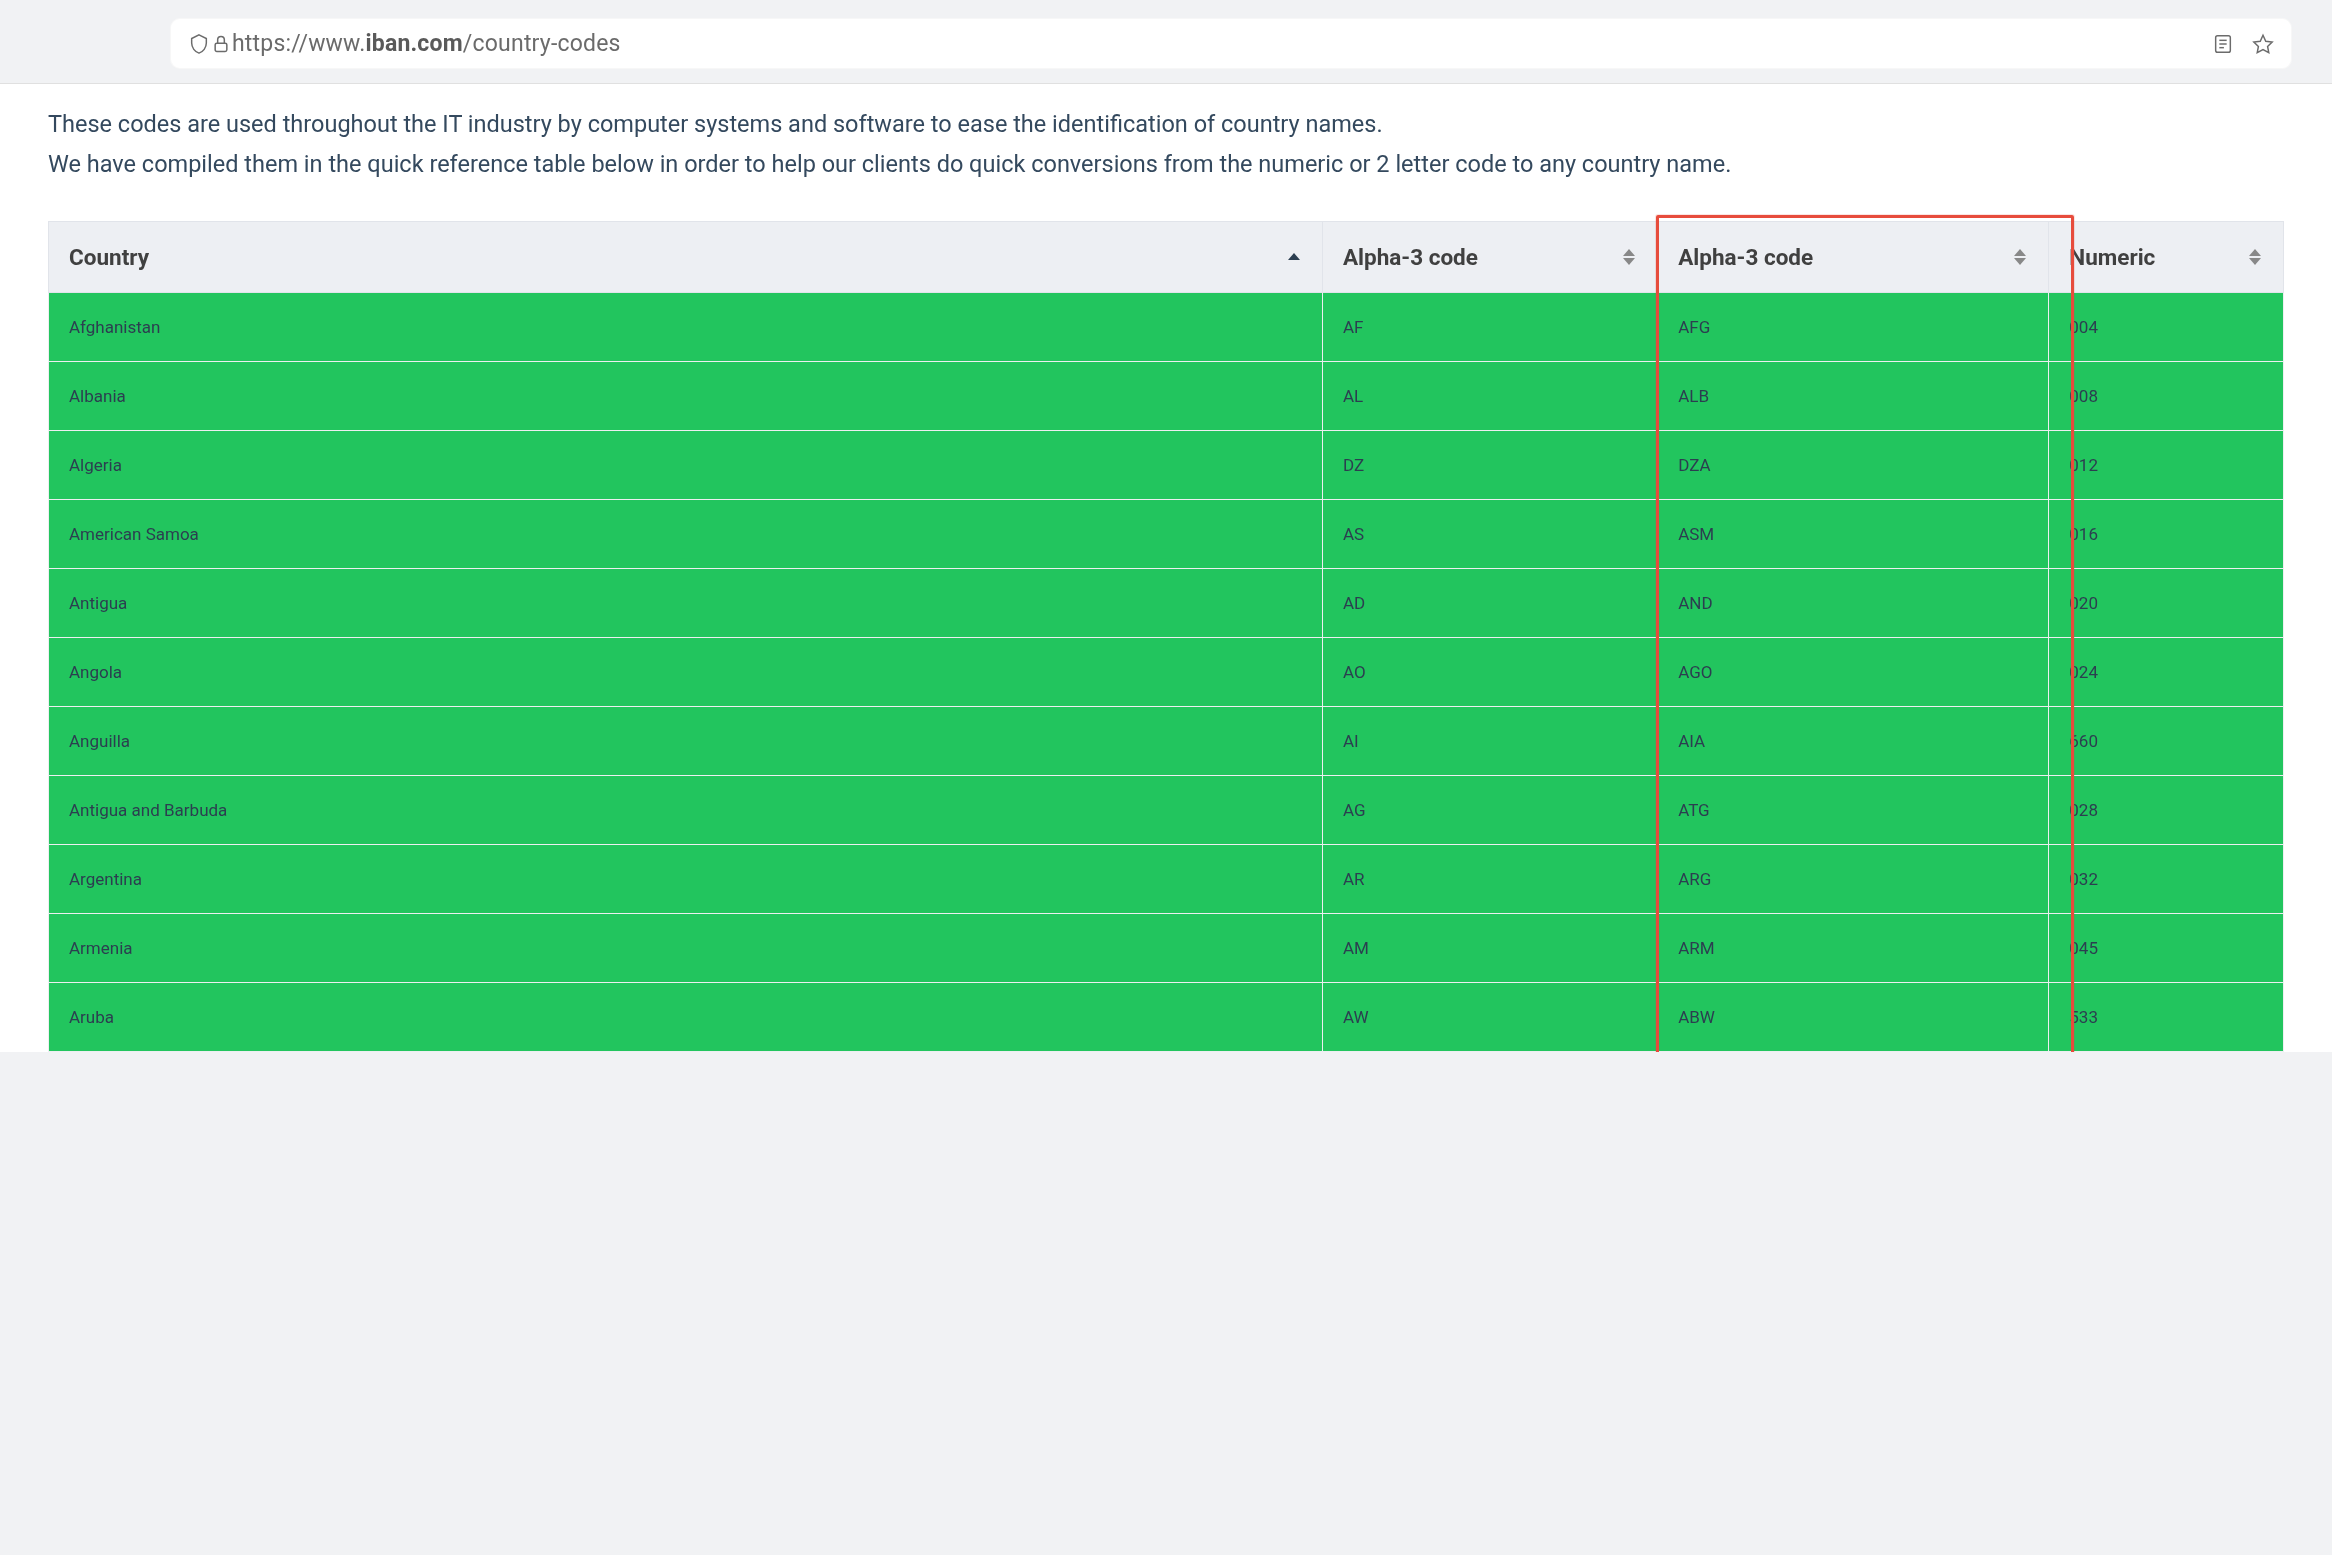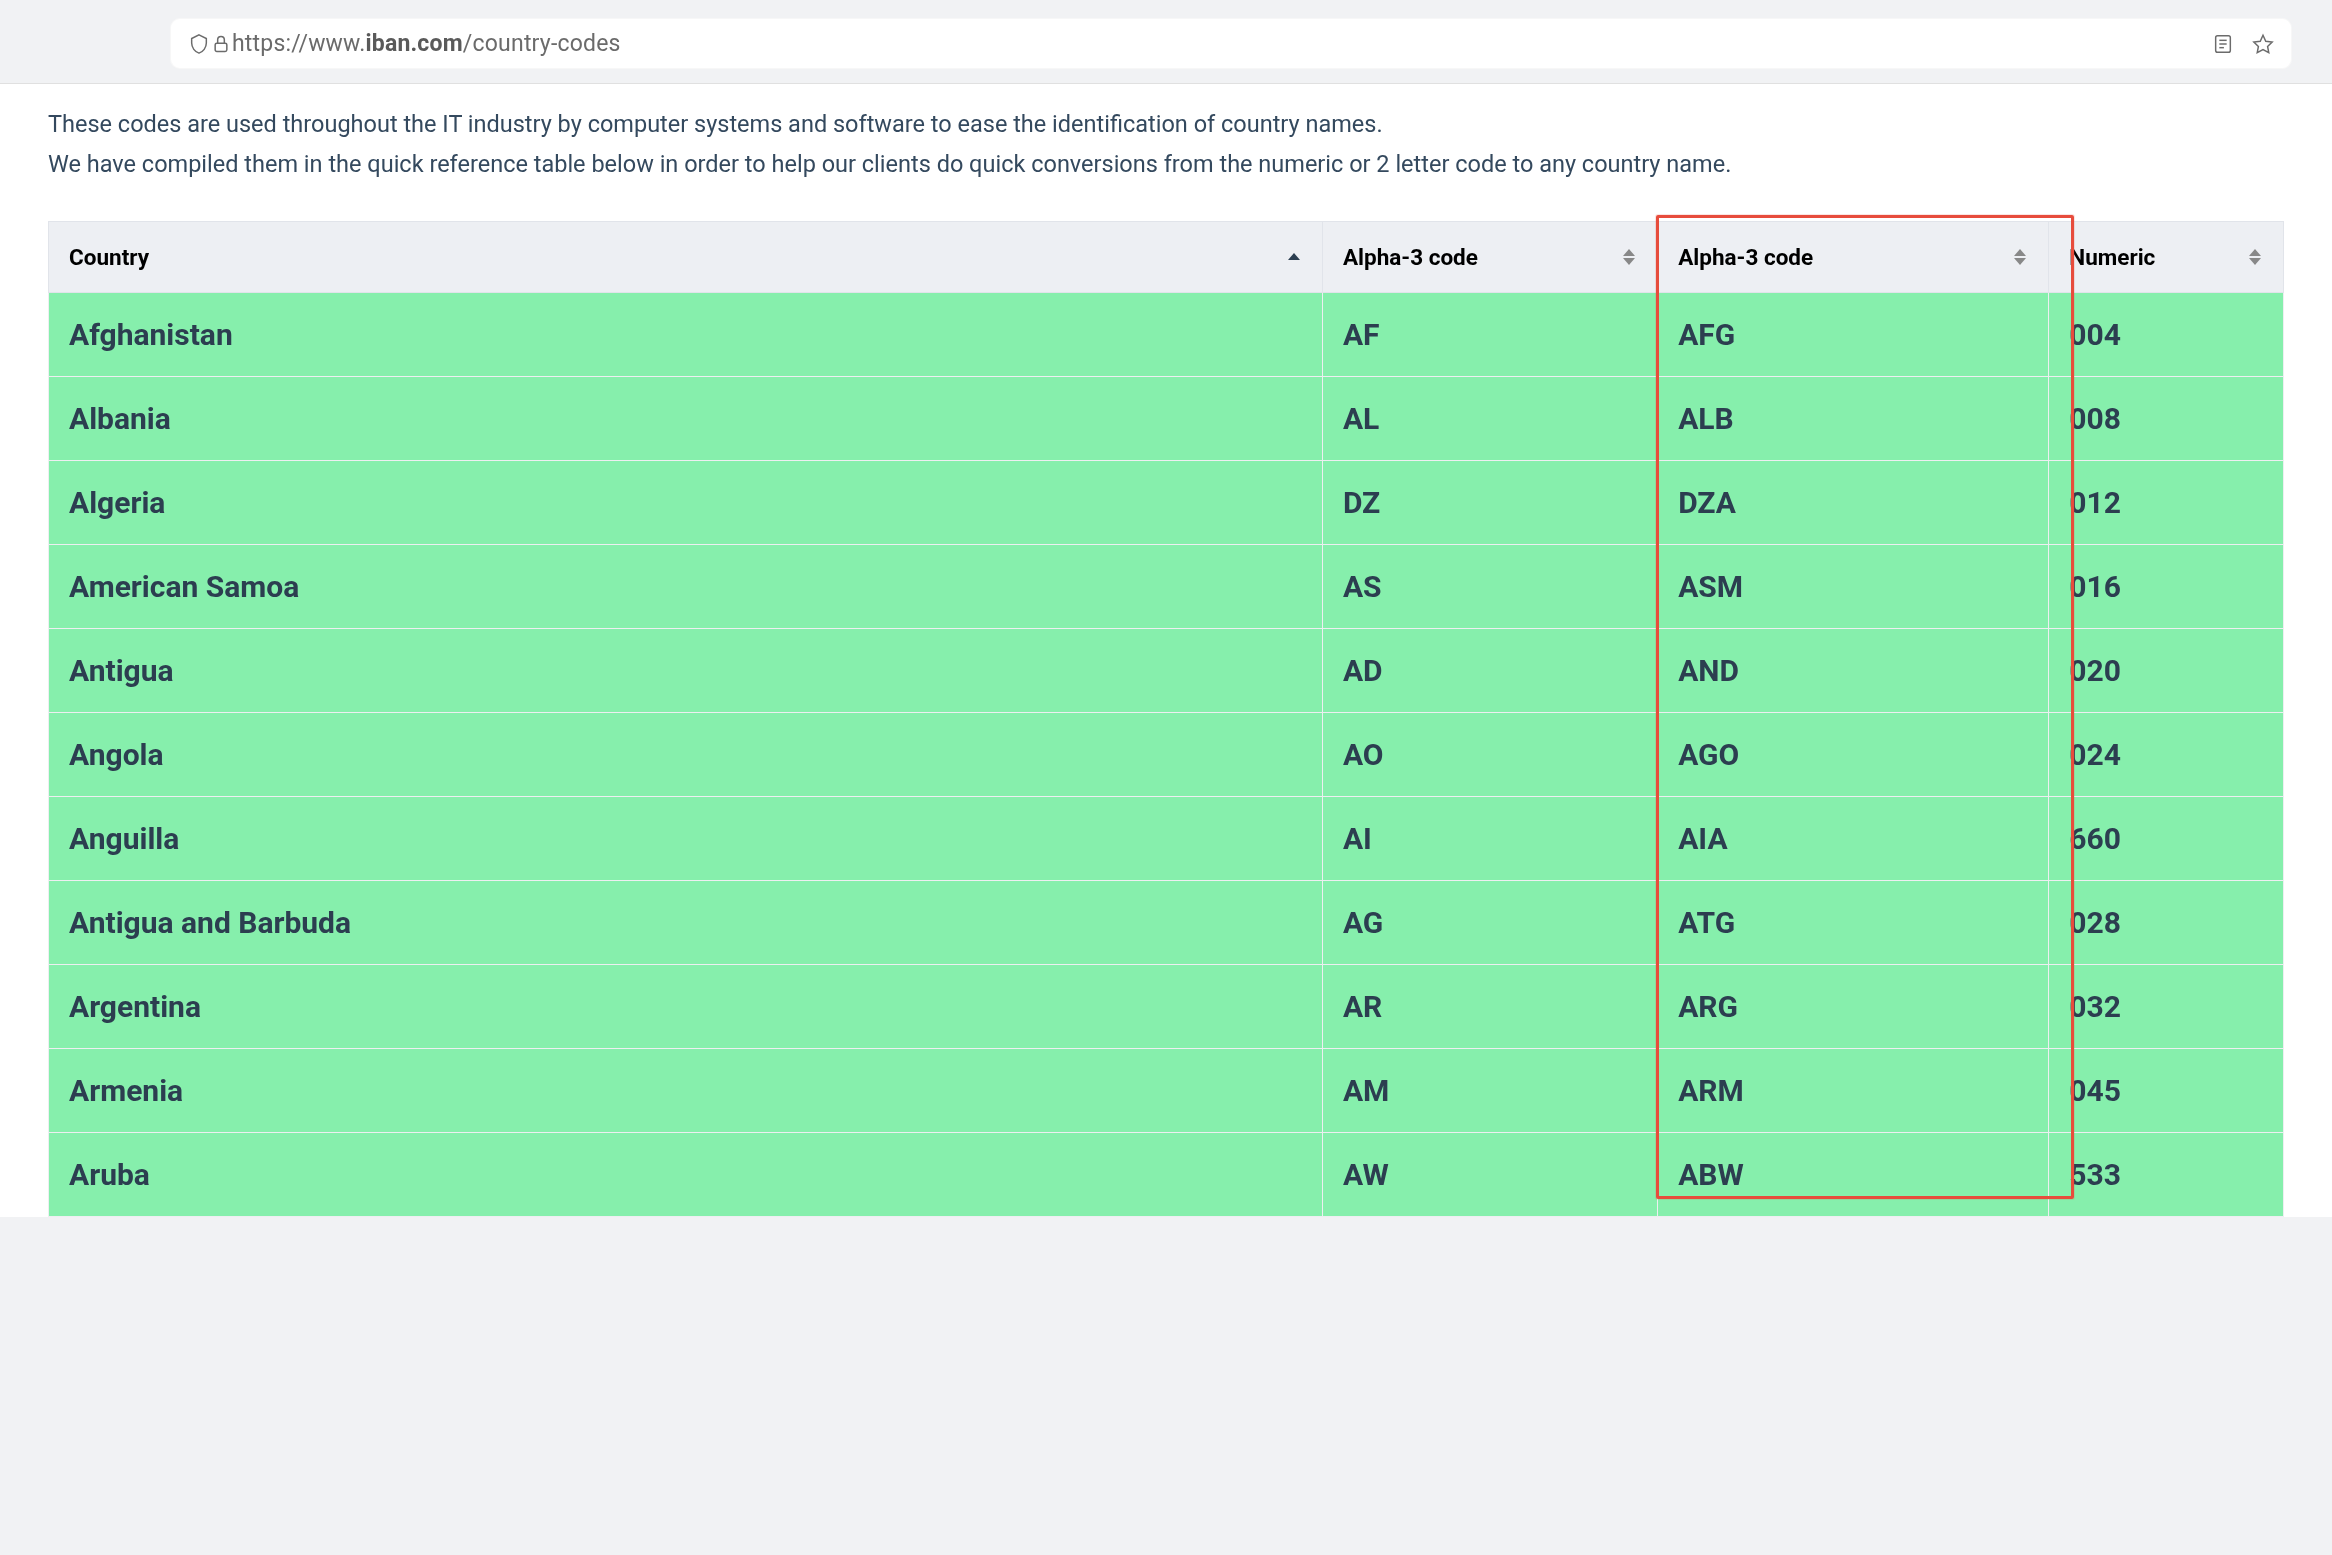--- a/index.html
+++ b/index.html
@@ -91,21 +91,21 @@
       border-collapse: collapse;
       table-layout: fixed;
     }
 
     thead th {
       background: #edeff3;
       text-align: left;
       padding: 22px 20px;
       font-size: 22.5px;
       font-weight: 700;
-      color: #000000;
+      color: #404040;
       border: 1px solid #e1e4ea;
       position: relative;
     }
 
     thead th .th-inner {
       display: flex;
       align-items: center;
       justify-content: space-between;
     }
 
@@ -133,25 +133,24 @@
     .sort-icon .tri-down {
       border-top: 7px solid #888;
     }
 
     .sort-icon.asc .tri-up {
       border-bottom-color: #2c3e50;
     }
 
     tbody td {
       padding: 24px 20px;
-      font-size: 30px;
+      font-size: 17px;
       color: #2c3e50;
       border: 1px solid #edeff1;
-      background: #86efac;
-      font-weight: bold;
+      background: #22c55e;
     }
 
     col.col-country { width: 57%; }
     col.col-a2 { width: 15%; }
     col.col-a3 { width: 17.5%; }
     col.col-num { width: 10.5%; }
 
     .highlight-box {
       position: absolute;
       border: 3px solid #e74c3c;

